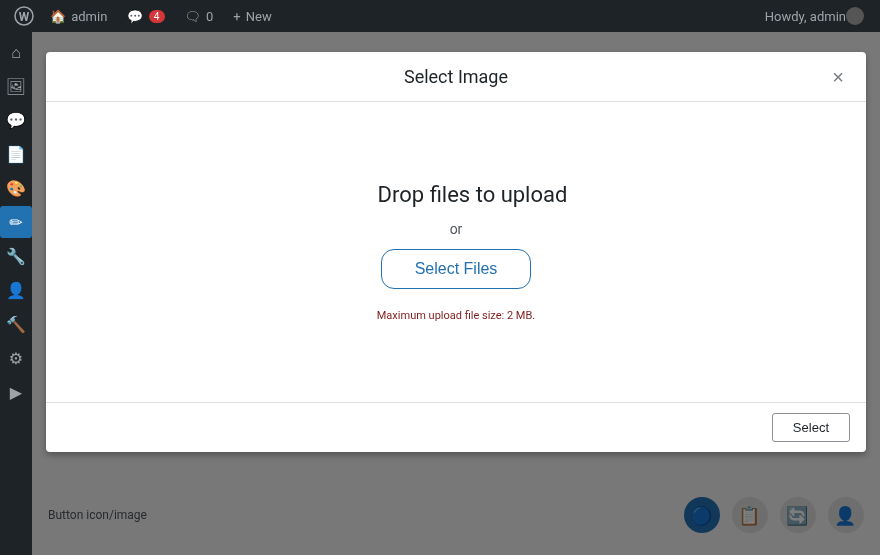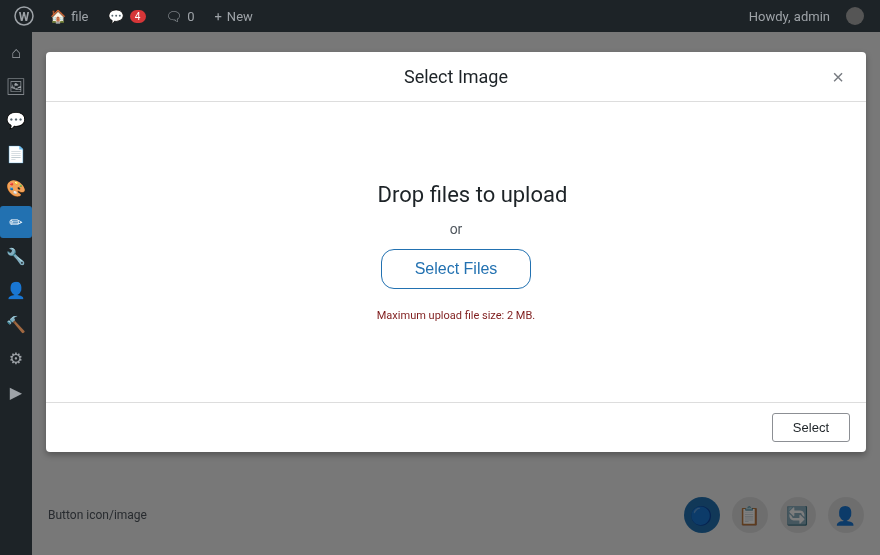--- a/index.html
+++ b/index.html
@@ -51,21 +51,21 @@
       font-size: 10px;
       border-radius: 10px;
       padding: 1px 5px;
       min-width: 16px;
       text-align: center;
     }
     .admin-bar-right {
       margin-left: auto;
       display: flex;
       align-items: center;
-      gap: 16px;
+      gap: 0;
       color: #9ea3a8;
       font-size: 13px;
       padding-right: 8px;
     }
     .admin-bar-avatar {
       width: 18px;
       height: 18px;
       border-radius: 50%;
       background: #555;
       display: inline-block;
@@ -268,21 +268,21 @@
 
 <div class="admin-bar">
   <div class="admin-bar-wp-logo">
     <svg width="20" height="20" viewBox="0 0 20 20" fill="none">
       <circle cx="10" cy="10" r="9" stroke="#9ea3a8" stroke-width="1.5"></circle>
       <text x="10" y="15" text-anchor="middle" fill="#9ea3a8" font-size="12" font-weight="bold">W</text>
     </svg>
   </div>
   <div class="admin-bar-item">
     <span>🏠</span>
-    <span>file</span>
+    <span>admin</span>
   </div>
   <div class="admin-bar-item">
     <span>💬</span>
     <span class="badge">4</span>
   </div>
   <div class="admin-bar-item">
     <span>🗨</span>
     <span>0</span>
   </div>
   <div class="admin-bar-item">

